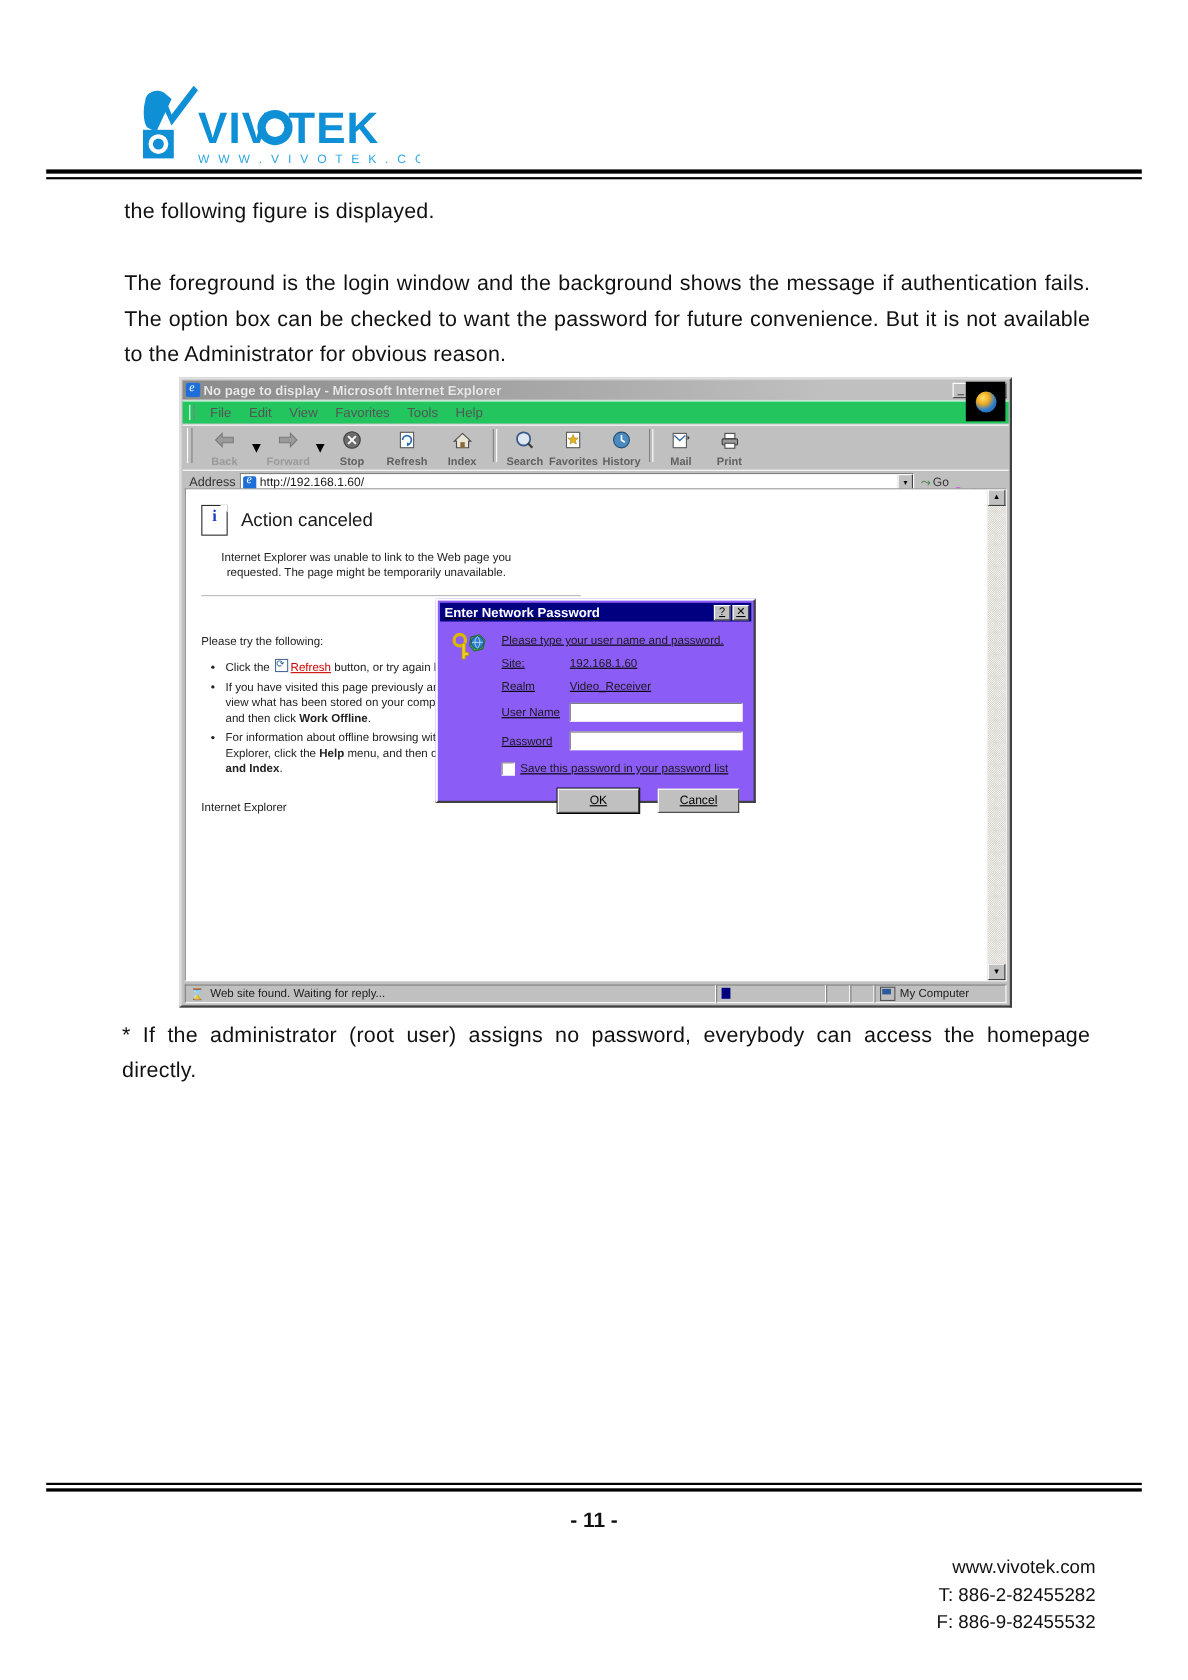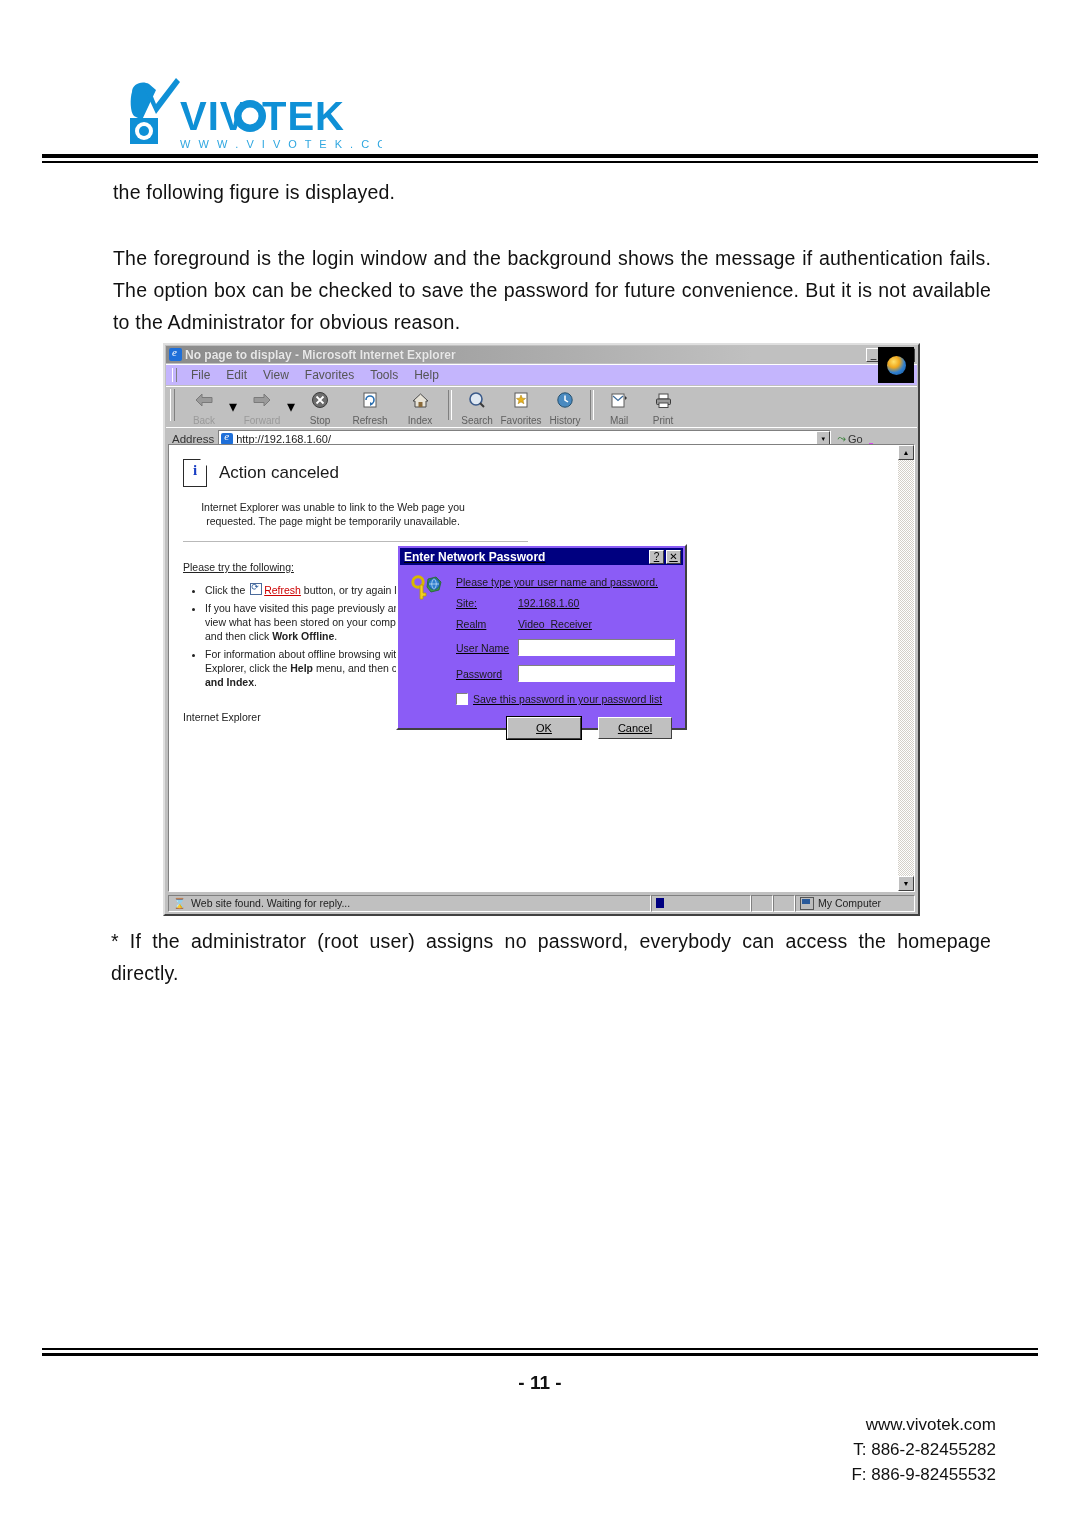--- a/index.html
+++ b/index.html
@@ -79,21 +79,21 @@
     background: #c0c0c0;
     border-top: 1px solid #fff; border-left: 1px solid #fff;
     border-right: 1px solid #404040; border-bottom: 1px solid #404040;
     font-size: 10px; line-height: 12px; text-align: center;
     color: #000; font-family: "Liberation Sans", sans-serif;
     box-sizing: border-box; overflow: hidden;
   }
 
   .menubar {
     height: 20px; display: flex; align-items: center;
-    padding-left: 6px; background: #c4b5fd;
+    padding-left: 6px; background: #22c55e;
     border-top: 1px solid #fff;
     margin: 1px 1px 0 1px;
     position: relative;
   }
   .menubar .grip {
     width: 3px; height: 14px; margin-right: 6px;
     border-left: 1px solid #fff; border-right: 1px solid #808080;
   }
   .menu-item {
     font-size: 12px; color: #555; padding: 0 8px; white-space: nowrap;
@@ -112,21 +112,21 @@
     height: 37px; display: flex; align-items: flex-start;
     background: #c0c0c0; padding: 2px 0 0 4px;
     border-top: 1px solid #fff;
     margin: 1px 1px 0 1px;
   }
   .tb-sep-grip { width: 3px; height: 32px; margin: 0 4px 0 0;
     border-left: 1px solid #fff; border-right: 1px solid #808080; }
   .tbtn { width: 50px; text-align: center; padding-top: 1px; }
   .tbtn.small { width: 44px; }
   .tbtn .gi { height: 20px; display:flex; align-items:center; justify-content:center; }
-  .tbtn .lbl { font-size: 10px; color: #606060; line-height: 12px; }
+  .tbtn .lbl { font-size: 10px; color: #606060; line-height: 12px; font-weight: bold; }
   .tbtn.dim .lbl { color: #9a9a9a; }
   .tb-divider { width: 2px; height: 30px; margin: 1px 3px 0 3px;
     border-left: 1px solid #808080; border-right: 1px solid #fff; }
 
   .addressbar {
     height: 21px; display: flex; align-items: center;
     background: #c0c0c0; padding-left: 4px;
     border-top: 1px solid #fff;
     margin: 1px 1px 0 1px;
   }
@@ -175,21 +175,21 @@
   .err-doc-icon::before {
     content:""; position:absolute; right:-1px; top:-1px;
     border-left: 7px solid transparent; border-top: 7px solid #fff;
     border-right:0; box-sizing:border-box;
   }
   .err-doc-icon .ex { position:absolute; left:0; right:0; top:2px; text-align:center;
     font-size: 15px; font-weight: bold; color:#1a3fc4; font-family:"Liberation Serif", serif;}
   .err-title { font-size: 17px; color:#1a1a1a; }
   .err-body { font-size: 10.5px; color:#222; line-height: 14px; margin-top: 13px; width: 300px; text-align: center;}
   .err-hr { width: 345px; height: 1px; background:#b9b9b9; margin: 13px 0 0 0;}
-  .err-try { font-size: 10.5px; color:#222; margin-top: 19px; text-decoration: underline; }
+  .err-try { font-size: 10.5px; color:#222; margin-top: 35px; }
   .err-list { margin: 10px 0 0 0; padding-left: 22px; font-size: 10.5px; color:#222; line-height: 14px; width: 260px;}
   .err-list li { margin-bottom: 4px; }
   .err-list b { font-weight: bold; }
   .refresh-inline {
     display:inline-block; width:10px; height:10px; background:#fff;
     border:1px solid #4a6a9a; vertical-align:-1px; margin:0 2px; position:relative;
   }
   .refresh-inline::after{ content:"⟳"; position:absolute; left:0; top:-4px; font-size:9px; color:#2a5a9a;}
   .err-link { color:#cc0000; text-decoration: underline; }
   .err-footer { font-size: 10.5px; color:#222; margin-top: 22px; }
@@ -332,21 +332,21 @@
     </svg>
   </div>
   <div id="header-rule">
     <div class="thick"></div>
       <div class="gap"></div>
       <div class="thin"></div>
   </div>
 </div>
 
 <div class="doc-para" id="para-1">the following figure is displayed.</div>
-<div class="doc-para" id="para-2">The foreground is the login window and the background shows the message if authentication fails. The option box can be checked to save the password for future convenience.   But it is not available to the Administrator for obvious reason.</div>
+<div class="doc-para" id="para-2">The foreground is the login window and the background shows the message if authentication fails. The option box can be checked to want the password for future convenience.   But it is not available to the Administrator for obvious reason.</div>
 <div class="doc-para" id="para-3">* If the administrator (root user) assigns no password, everybody can access the homepage directly.</div>
 
 <div id="ie-window">
 
   <div class="titlebar">
     <span class="tb-icon"></span>
     <span class="tb-title">No page to display - Microsoft Internet Explorer</span>
     <span class="tb-buttons">
       <span class="tb-btn">_</span>
       <span class="tb-btn">❐</span>

